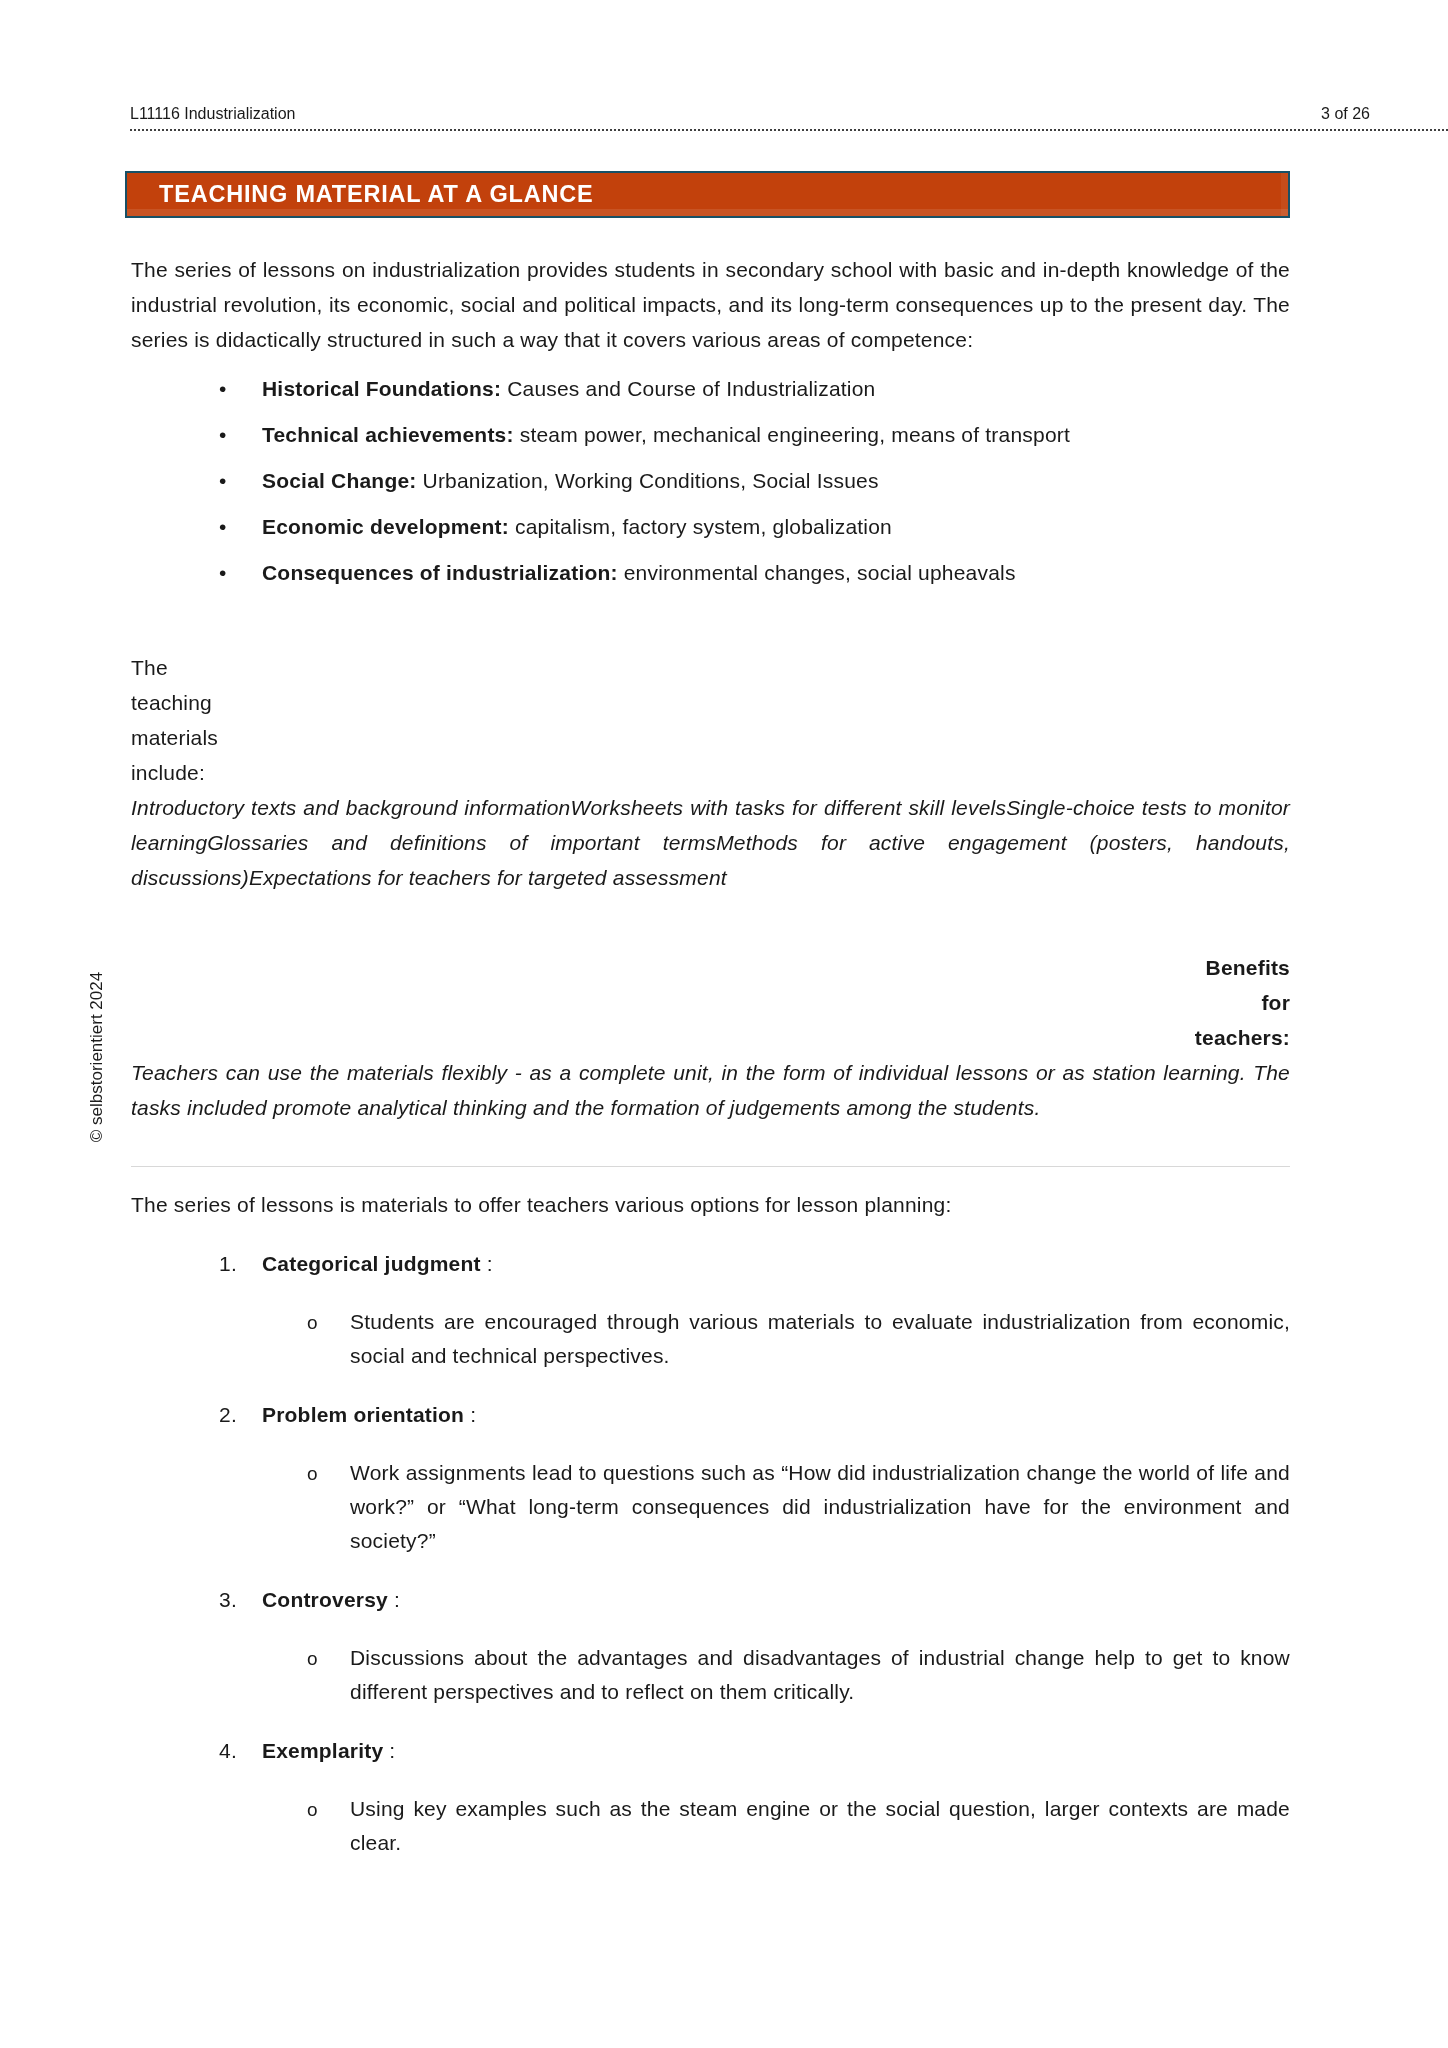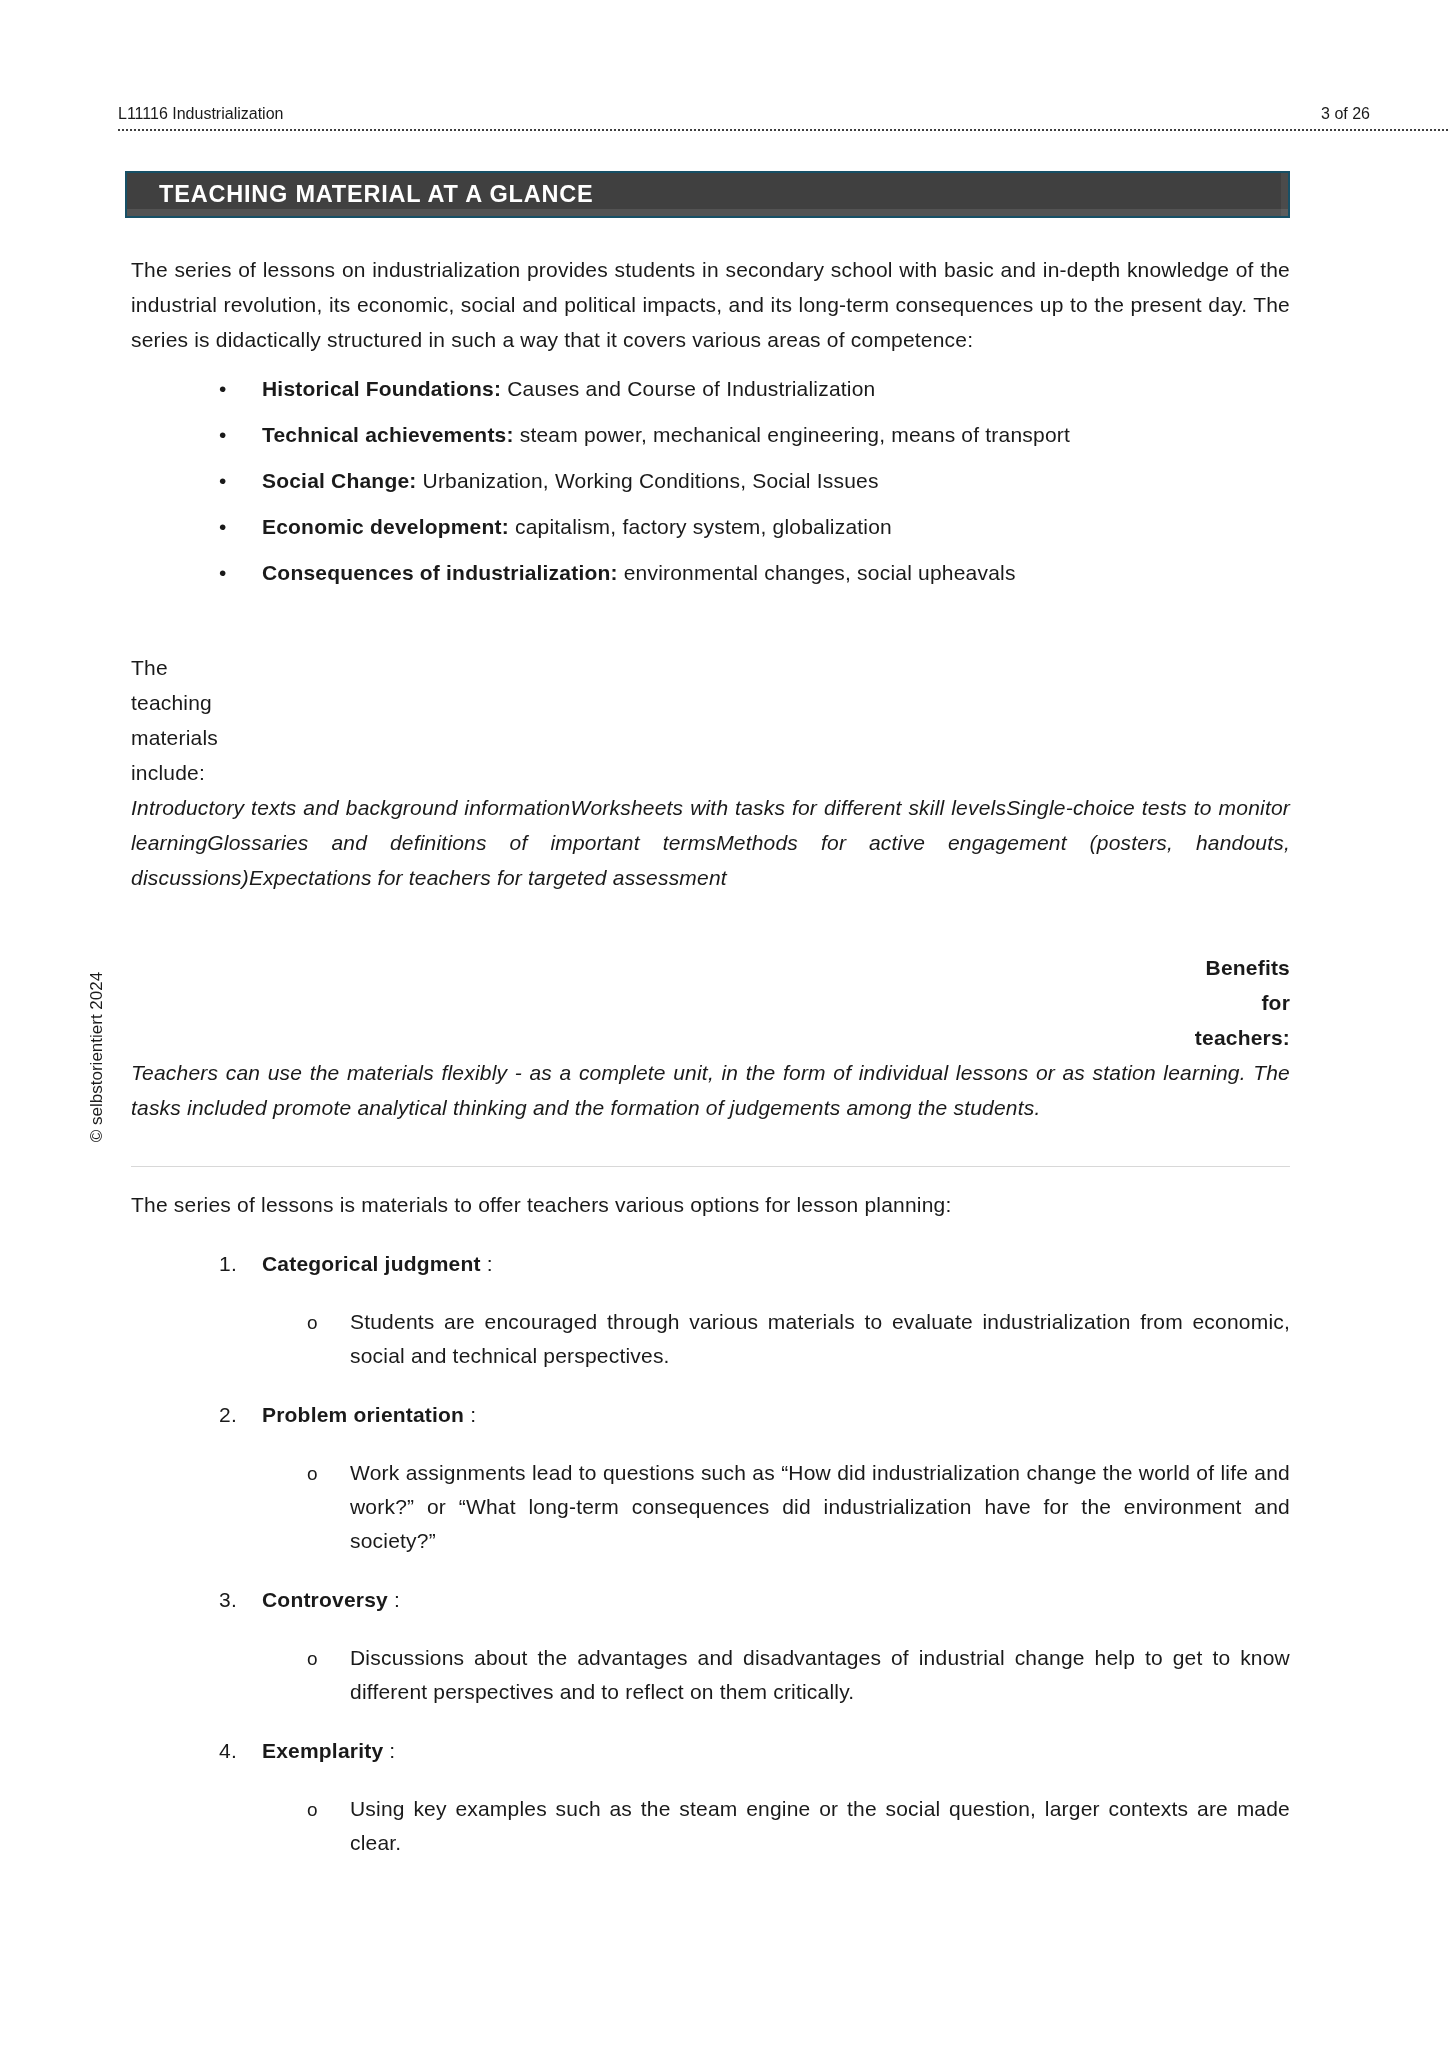--- a/index.html
+++ b/index.html
@@ -7,21 +7,21 @@
     width: 1448px; height: 2048px;
     position: relative;
     font-family: "Liberation Sans", sans-serif;
     color: #1a1a1a;
     overflow: hidden;
   }
 
   
   .page-header {
     position: absolute;
-    left: 118px; right: 0; top: 0;
+    left: 130px; right: 0; top: 0;
     height: 131px;
     border-bottom: 2px dotted #404040;
     display: flex;
     justify-content: space-between;
     align-items: flex-end;
     padding-bottom: 6px;
     font-size: 16px;
     box-sizing: border-box;
   }
   .page-header .hdr-right { margin-right: 78px; }
@@ -44,21 +44,21 @@
     width: 1159px;
     font-size: 21px;
     letter-spacing: 0.2px;
   }
 
   .banner {
     box-sizing: border-box;
     margin-left: -6px;
     width: calc(100% + 6px);
     height: 47px;
-    background: #404040;
+    background: #c2410c;
     border: 2px solid #175066;
     box-shadow: inset 0 -7px 0 rgba(255,255,255,0.10), inset -7px 0 0 rgba(255,255,255,0.06);
     display: flex;
     align-items: center;
     padding-left: 32px;
   }
   .banner-title {
     color: #ffffff;
     font-weight: bold;
     font-size: 23.5px;

